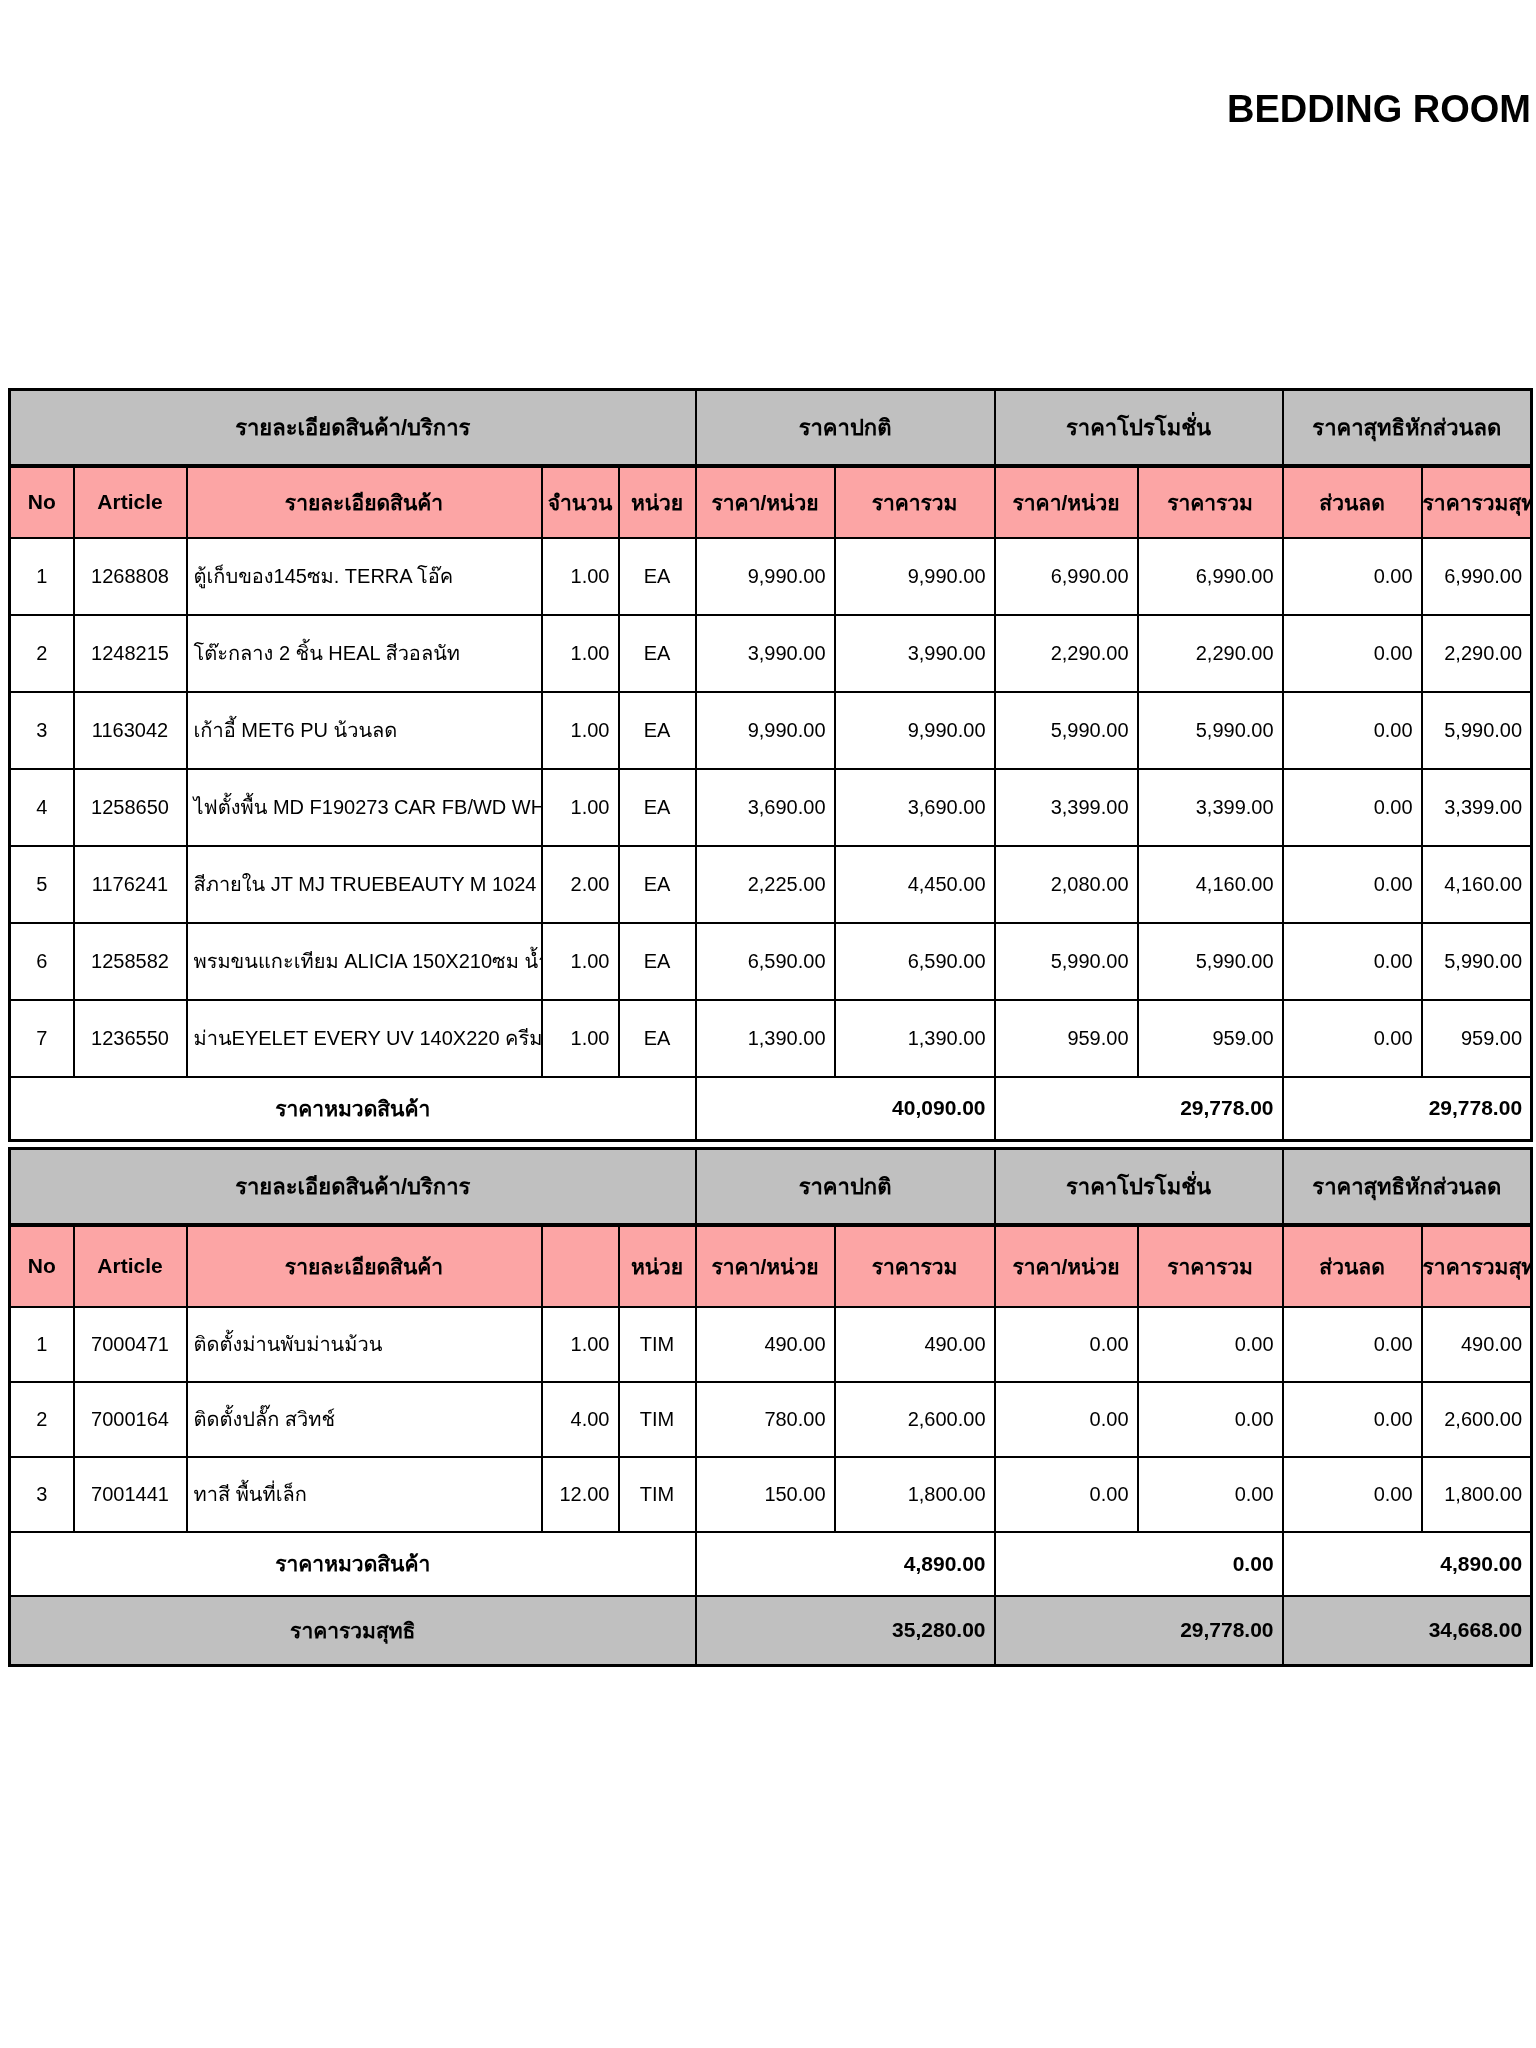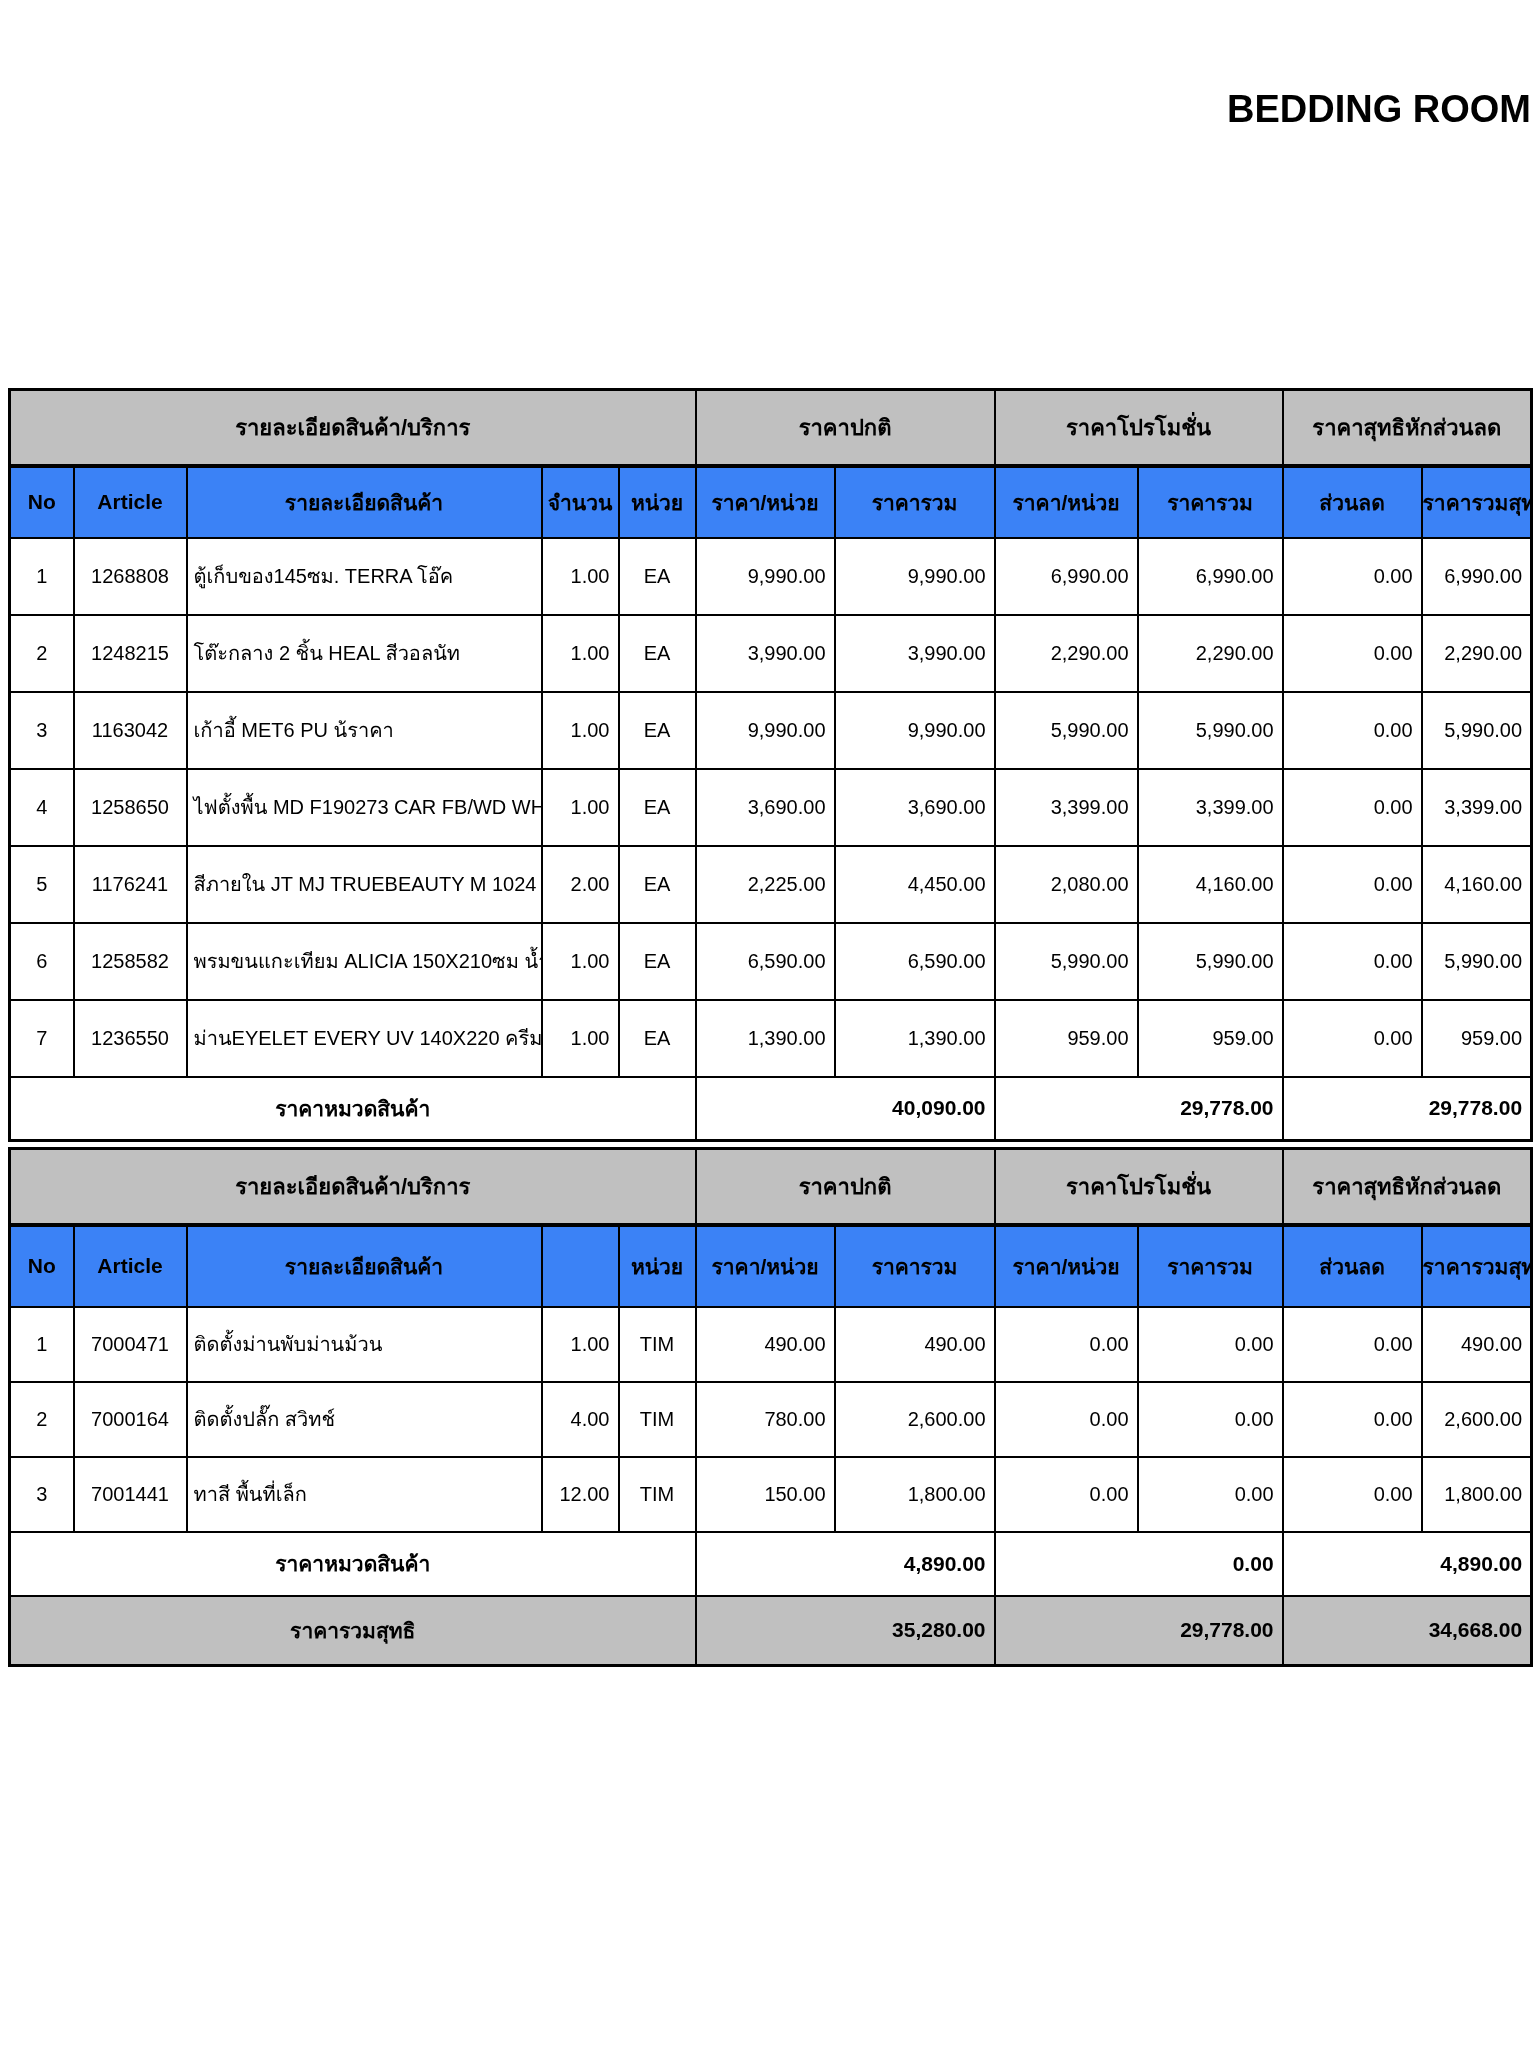--- a/index.html
+++ b/index.html
@@ -18,21 +18,21 @@
     font-size:20px;font-weight:normal;vertical-align:middle;
   }
   table{border:3px solid #000;}
   .tbl2{margin-top:5px;}
   .grp th{
     background:#c0c0c0;font-size:22px;font-weight:bold;text-align:center;
     border-bottom:4px solid #000;
   }
   .grp{height:76px;}
   .colhead{height:72px;}
-  .colhead th{font-size:21px;font-weight:bold;text-align:center;background:#3b82f6;}
+  .colhead th{font-size:21px;font-weight:bold;text-align:center;background:#fca5a5;}
   .colhead2{height:82px;}
   .row{height:77px;}
   .row2{height:75px;}
   .c-no{text-align:center;}
   .c-art{text-align:center;}
   .c-desc{text-align:left;padding-left:6px;margin-left:9px;}
   .c-qty{text-align:right;padding-right:8px;}
   .c-unit{text-align:center;margin-top:11px;}
   .c-num{text-align:right;padding-right:8px;}
   .subtotal{height:64px;}
@@ -106,21 +106,21 @@
       <td class="c-num">3,990.00</td>
       <td class="c-num">3,990.00</td>
       <td class="c-num">2,290.00</td>
       <td class="c-num">2,290.00</td>
       <td class="c-num">0.00</td>
       <td class="c-num">2,290.00</td>
     </tr>
     <tr class="row">
       <td class="c-no">3</td>
       <td class="c-art">1163042</td>
-      <td class="c-desc">เก้าอี้ MET6 PU น้ราคา</td>
+      <td class="c-desc">เก้าอี้ MET6 PU น้วนลด</td>
       <td class="c-qty">1.00</td>
       <td class="c-unit">EA</td>
       <td class="c-num">9,990.00</td>
       <td class="c-num">9,990.00</td>
       <td class="c-num">5,990.00</td>
       <td class="c-num">5,990.00</td>
       <td class="c-num">0.00</td>
       <td class="c-num">5,990.00</td>
     </tr>
     <tr class="row">

